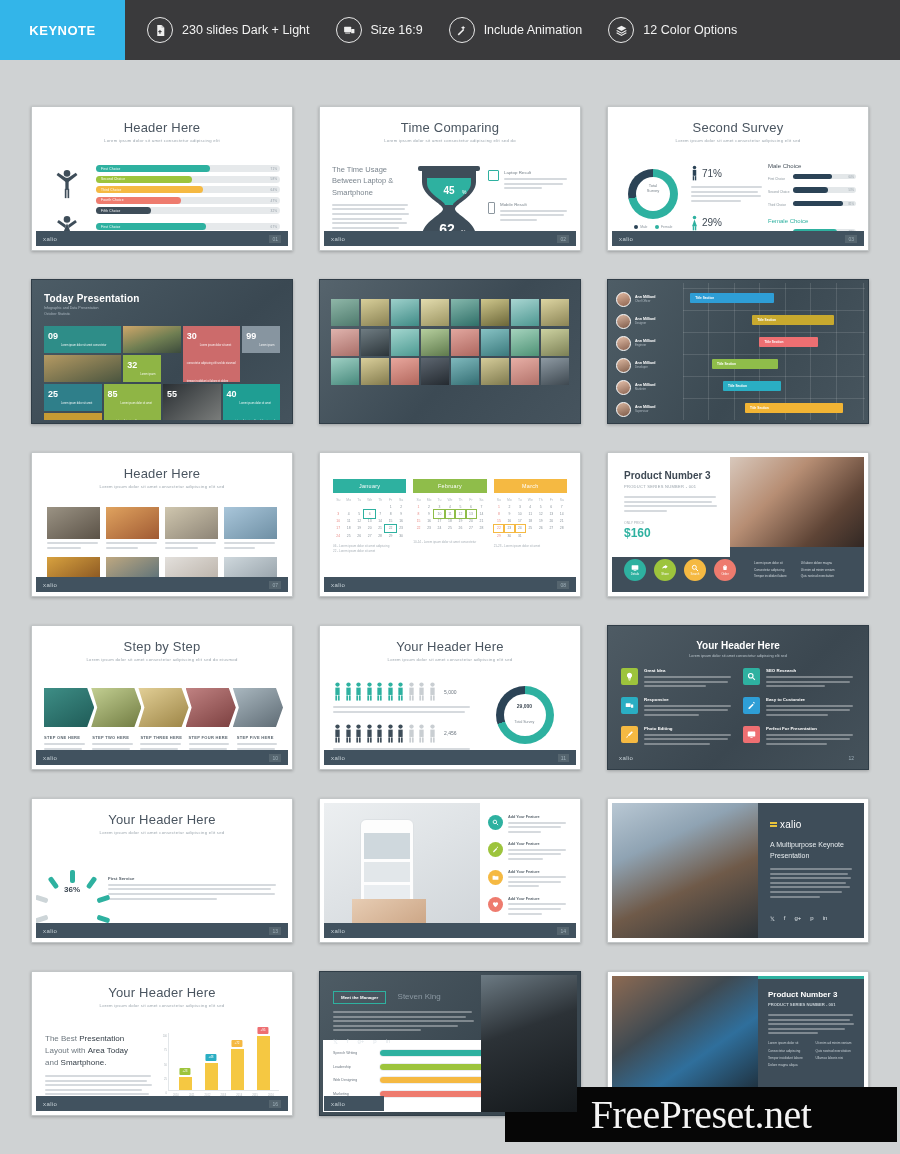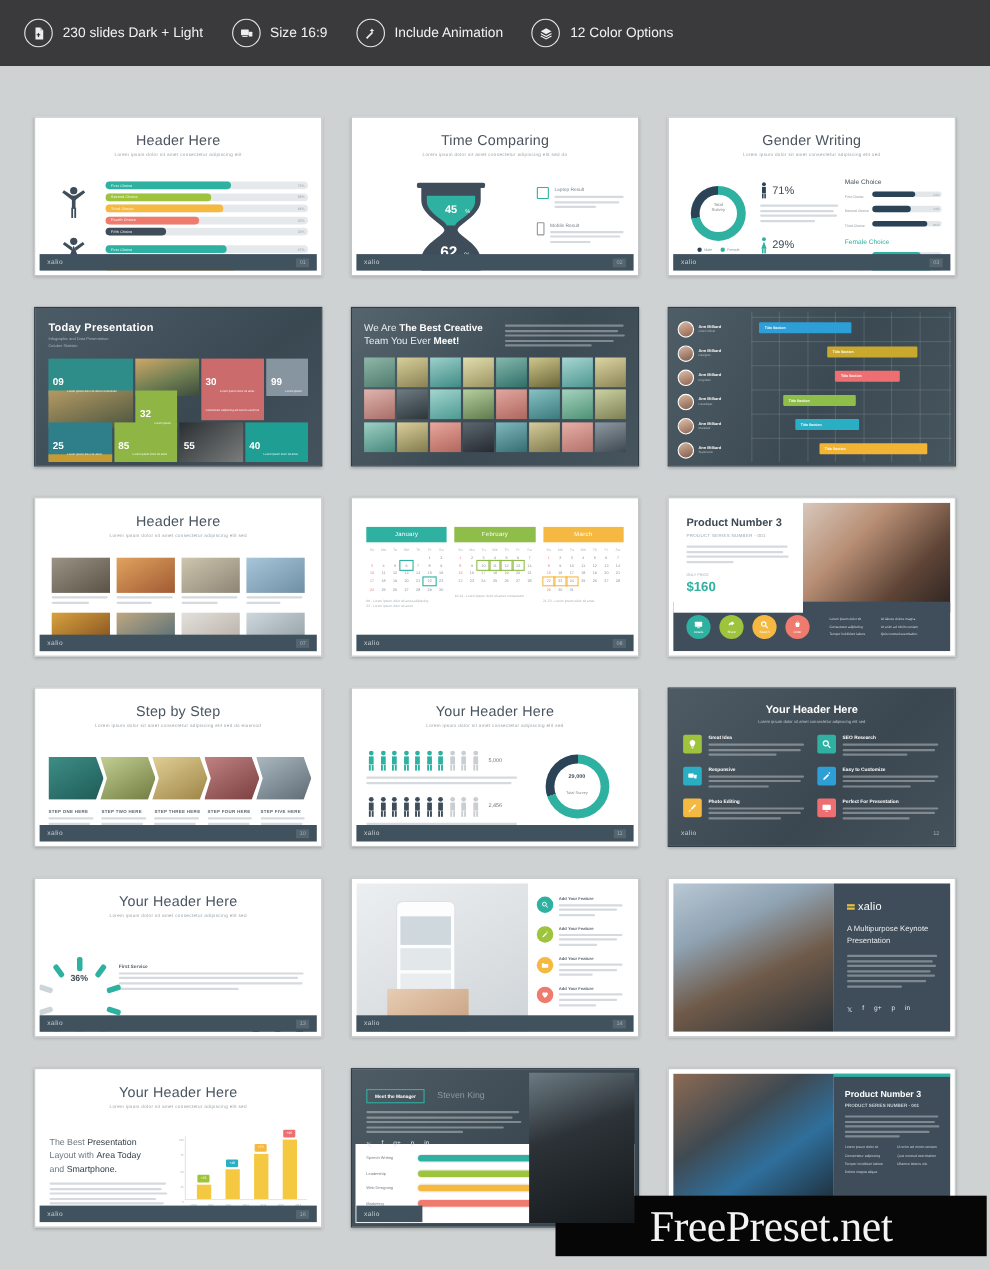--- a/index.html
+++ b/index.html
@@ -123,21 +123,21 @@
   .gbar i { position:absolute;left:0;top:0;bottom:0;border-radius:3px; }
   .gbar s { position:absolute;right:2px;top:1px;font-size:2.8px;color:#9aa4ac;text-decoration:none;}
   .glab { font-size:3.2px;color:#8d979f;width:22px;display:inline-block; }
   .growl{display:flex;align-items:center;gap:3px;margin-bottom:4px;}
 
   
   .s4 { padding:10px 9px 0 9px; height:100%; }
   .s4 h3 { color:#fff;font-size:10px;font-weight:bold;letter-spacing:.2px; }
   .s4 .sub { font-size:3.6px;color:#aab6bf;margin-top:2px;line-height:1.6;}
   .tiles { margin-top:8px; display:grid; grid-template-columns: repeat(12,1fr); grid-auto-rows:27px; gap:2px; }
-  .tile { padding:17px 4px; color:#fff; overflow:hidden; }
+  .tile { padding:6px 4px; color:#fff; overflow:hidden; }
   .tile .n { font-size:9px;font-weight:bold;line-height:1;float:left;margin-right:3px; }
   .tile .tx { font-size:2.6px;line-height:1.5;opacity:.92;overflow:hidden; }
   .imgtile{ background-size:cover; background-position:center;}
 
   
   .s5 { padding:9px 8px 0 8px; }
   .s5 h3 { color:#e8edf0;font-size:9px;font-weight:300;line-height:1.35; }
   .s5 h3 b { font-weight:bold;color:#fff; }
   .faces { margin-top:7px;display:grid;grid-template-columns:repeat(8,1fr);gap:2.5px; }
   .face { height:27px; }
@@ -290,20 +290,23 @@
     overflow:hidden;
   }
   .page{position:relative;width:900px;height:1154px;}
 </style>
 </head>
 <body>
 
 <div class="page">
 
   <div class="topbar">
+    <div class="brand">
+      <span>KEYNOTE</span>
+    </div>
     <div class="feature-list">
 
       <div class="feature">
         <span class="fcircle">
           <svg width="13" height="13" viewBox="0 0 24 24" fill="#eee">
             <path d="M6 2h8l5 5v15H6z" fill="#eee"></path>
             <path d="M14 2v5h5" fill="#bbb"></path>
             <rect x="10" y="11" width="2" height="7" fill="#3a3a3c"></rect>
             <rect x="8" y="13" width="6" height="2" fill="#3a3a3c"></rect>
           </svg>
@@ -429,20 +432,32 @@
     </div>
 
     <div class="slide-wrap">
       <div class="slide">
         <div class="inner">
           <div style="padding-top:9px">
             <div class="stitle">Time Comparing</div>
             <div class="ssub">Lorem ipsum dolor sit amet consectetur adipiscing elit sed do</div>
           </div>
           <div class="s2">
+            <div class="s2l">
+              <div class="hh">The Time Usage Between Laptop &amp; Smartphone</div>
+              <div>
+                <div class="ln" style="width:98%"></div>
+                  <div class="ln" style="width:94%"></div>
+                <div class="ln" style="width:99%"></div>
+                  <div class="ln" style="width:90%"></div>
+                <div class="ln" style="width:96%"></div>
+                  <div class="ln" style="width:86%"></div>
+                <div class="ln" style="width:55%"></div>
+              </div>
+            </div>
             <div class="s2m">
               <svg width="66" height="86" viewBox="0 0 66 86">
                 <path d="M6 4 h54 v12 c0 14 -21 22 -21 27 c0 5 21 13 21 27 v12 h-54 v-12 c0 -14 21 -22 21 -27 c0 -5 -21 -13 -21 -27 z" fill="#3e4d59"></path>
                 <path d="M11 12 h44 v5 c0 11 -18 18 -18 22 l-8 0 c0 -4 -18 -11 -18 -22 z" fill="#2eb1a0"></path>
                 <rect x="2" y="0" width="62" height="5" rx="2" fill="#3e4d59"></rect>
                 <rect x="2" y="81" width="62" height="5" rx="2" fill="#3e4d59"></rect>
                 <text x="33" y="28" font-size="10" font-weight="bold" fill="#ffffff" text-anchor="middle" font-family="Liberation Sans">45</text>
                 <text x="46" y="28" font-size="5" fill="#ffffff" font-family="Liberation Sans">%</text>
                 <text x="31" y="68" font-size="14" font-weight="bold" fill="#ffffff" text-anchor="middle" font-family="Liberation Sans">62</text>
                 <text x="45" y="68" font-size="6" fill="#ffffff" font-family="Liberation Sans">%</text>
@@ -474,21 +489,21 @@
           <span class="lg">xalio</span>
           <span class="pg">02</span>
         </div>
       </div>
     </div>
 
     <div class="slide-wrap">
       <div class="slide">
         <div class="inner">
           <div style="padding-top:9px">
-            <div class="stitle">Gender Writing</div>
+            <div class="stitle">Second Survey</div>
             <div class="ssub">Lorem ipsum dolor sit amet consectetur adipiscing elit sed</div>
           </div>
           <div class="s3">
             <div class="s3a" style="position:relative">
               <div class="donut"></div>
               <div class="dlabel" style="top:20px;left:50%;transform:translateX(-50%)">
                 <span>Total</span><br><span>Survey</span>
               </div>
               <div style="display:flex;gap:7px;margin-top:6px">
                 <span class="lg1">
@@ -630,33 +645,20 @@
             </div>
           </div>
         </div>
       </div>
     </div>
 
     <div class="slide-wrap">
       <div class="slide dark" style="background:linear-gradient(130deg,#56646d,#3c4a54 55%,#46545e)">
         <div class="inner">
           <div class="s5">
-            <div style="display:flex;gap:10px">
-              <h3 style="flex:0 0 118px">
-                <span>We Are </span><b>The Best Creative</b><br>
-                <span>Team You Ever </span><b>Meet!</b>
-              </h3>
-              <div style="flex:1;padding-top:3px">
-                <div class="ln w" style="width:98%"></div>
-                  <div class="ln w" style="width:94%"></div>
-                <div class="ln w" style="width:99%"></div>
-                  <div class="ln w" style="width:90%"></div>
-                <div class="ln w" style="width:72%"></div>
-              </div>
-            </div>
             <div class="faces">
               <div class="face" style="background:linear-gradient(160deg,#8fb7a8,#4e7a6d)"></div>
               <div class="face" style="background:linear-gradient(160deg,#d8cf9a,#8a8253)"></div>
               <div class="face" style="background:linear-gradient(160deg,#9dd0cb,#3f8b86)"></div>
               <div class="face" style="background:linear-gradient(160deg,#e3dcae,#9b9461)"></div>
               <div class="face" style="background:linear-gradient(160deg,#85b8ad,#2f6f68)"></div>
               <div class="face" style="background:linear-gradient(160deg,#cfc78c,#6b6638)"></div>
               <div class="face" style="background:linear-gradient(160deg,#a9d6d2,#4d9791)"></div>
               <div class="face" style="background:linear-gradient(160deg,#ddd5a2,#8b8455)"></div>
               <div class="face" style="background:linear-gradient(160deg,#e0b4ae,#a96e68)"></div>

